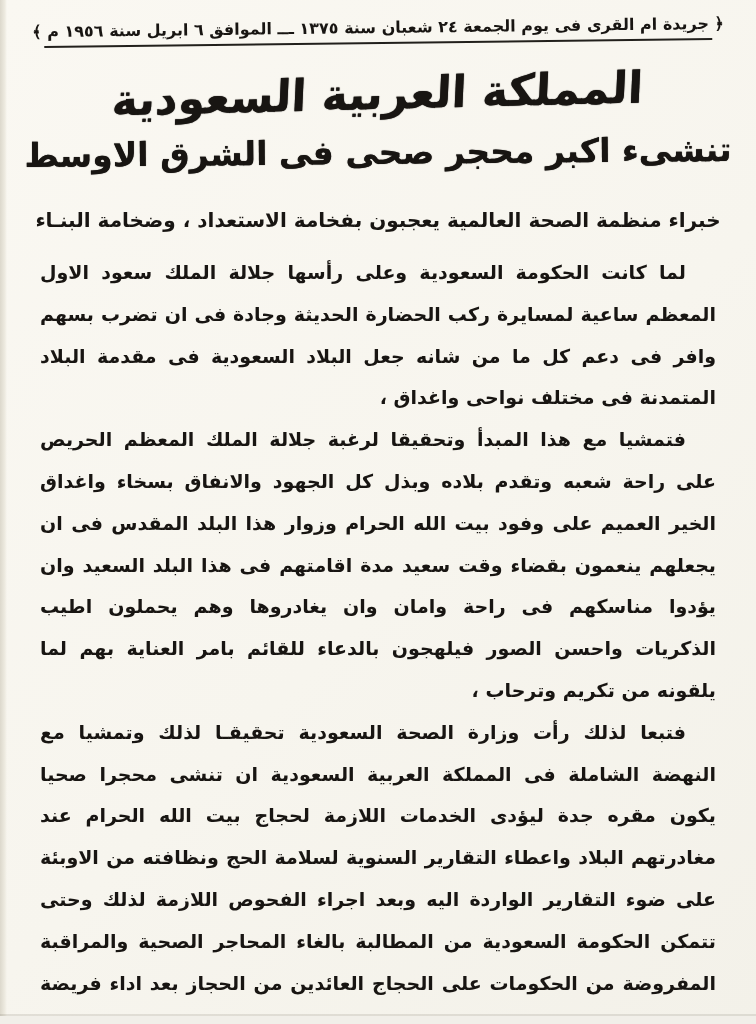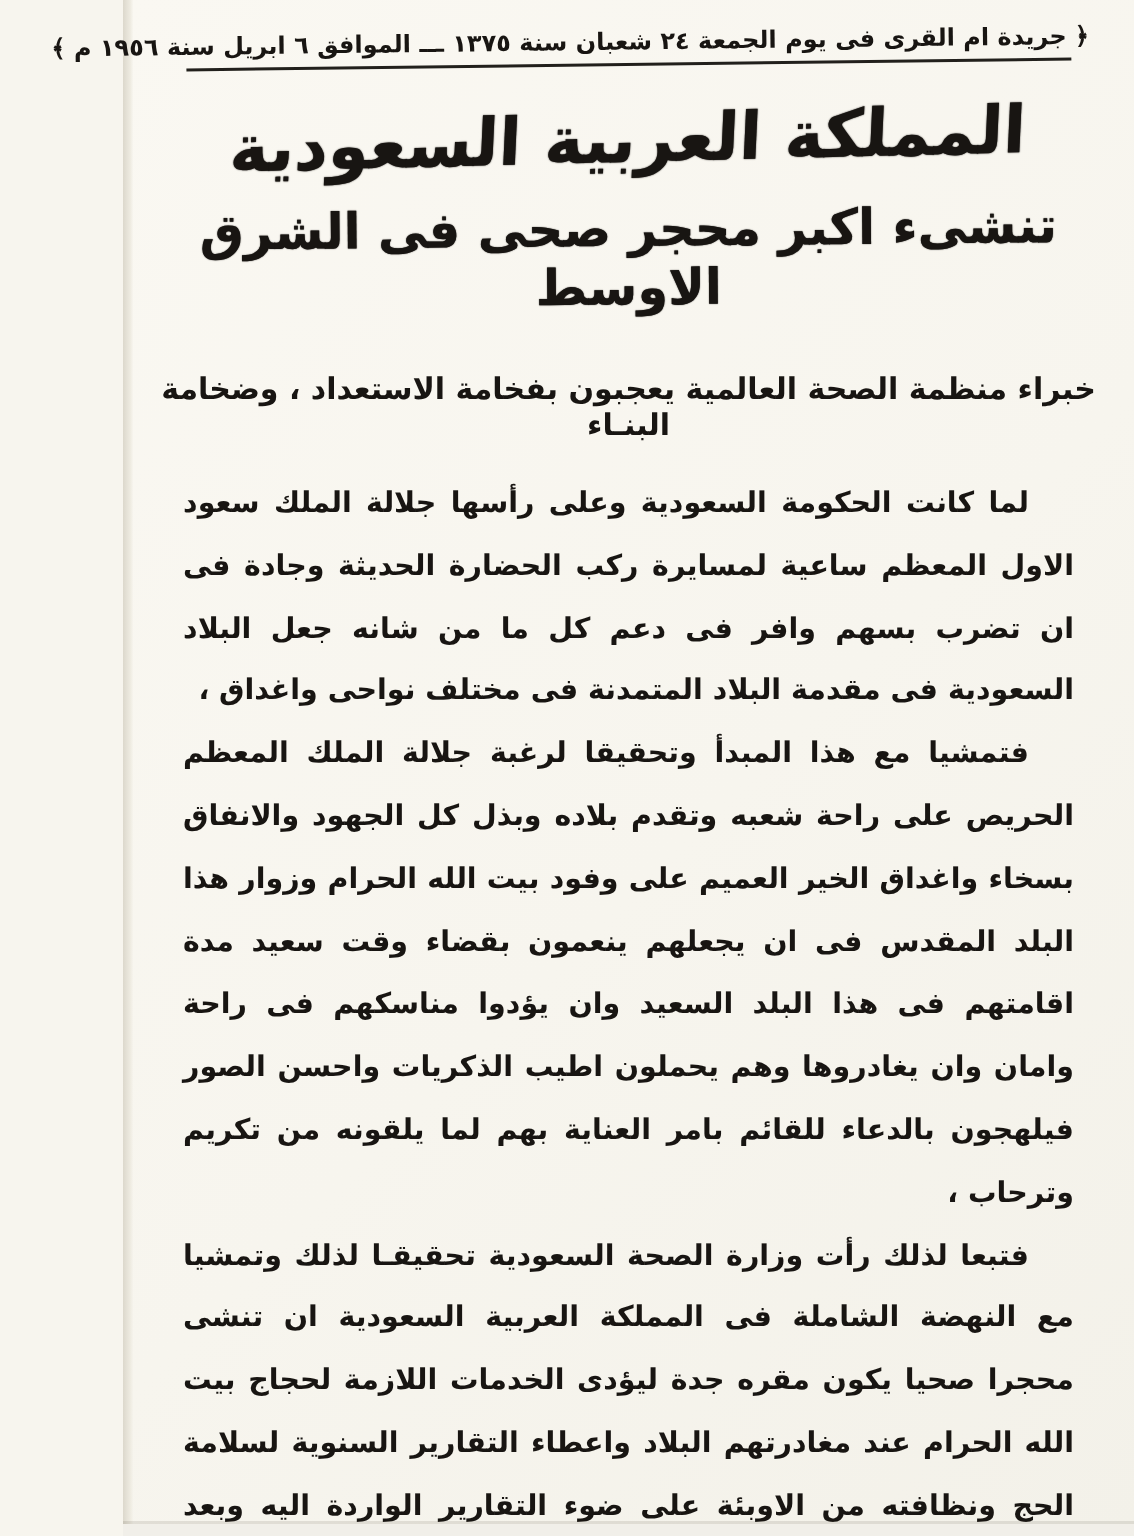--- a/index.html
+++ b/index.html
@@ -3,21 +3,21 @@
 <meta charset="utf-8">
 <style>
   html,body{margin:0;padding:0;}
   body{
     width:756px;height:1024px;overflow:hidden;
     background:#f7f5ee;
     font-family:"DejaVu Sans", sans-serif;
     color:#181512;
   }
   .page{
-    position:relative;width:674px;height:1024px;
+    position:relative;width:756px;height:1024px;
     background:linear-gradient(135deg,#faf8f2 0%,#f7f5ee 55%,#f3f1e9 100%);
     box-sizing:border-box;
   }
   
   .scan-left-edge{
     position:absolute;left:0;top:0;width:7px;height:100%;
     background:linear-gradient(90deg,#dcd8cc,#eeebe1 70%,rgba(238,235,225,0));
   }
   .scan-bottom-edge{
     position:absolute;left:0;bottom:8px;width:100%;height:2px;

